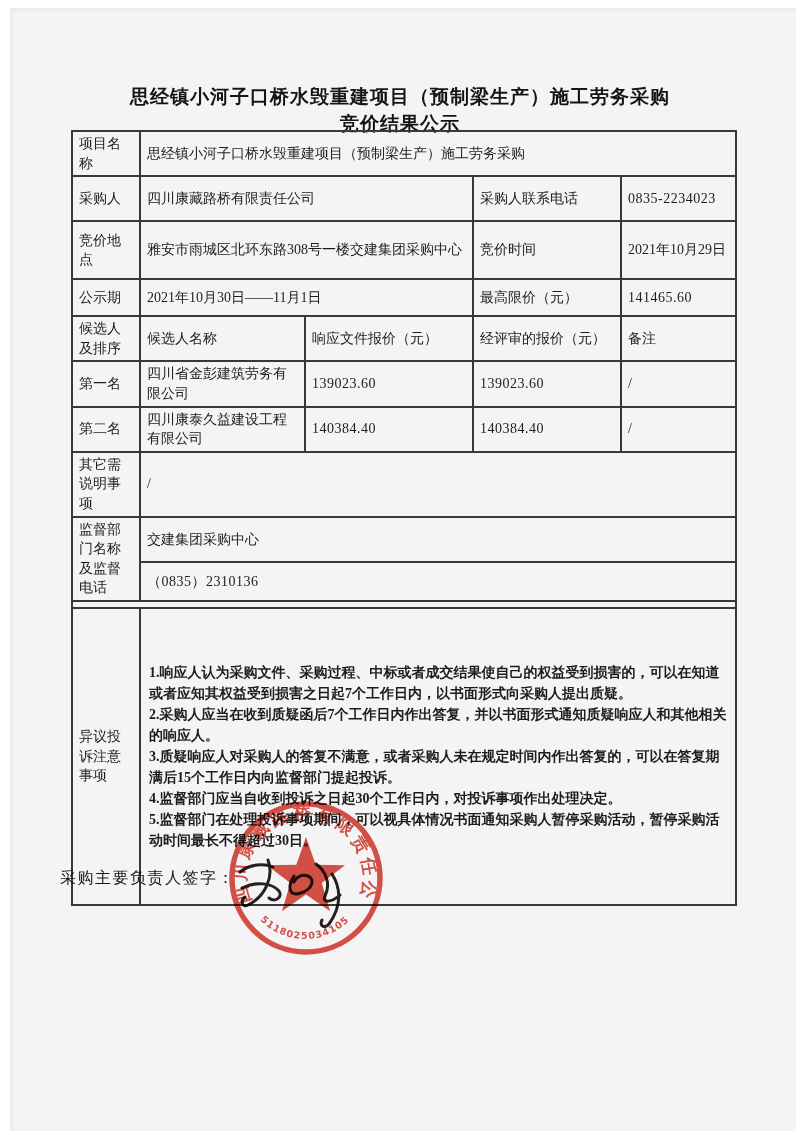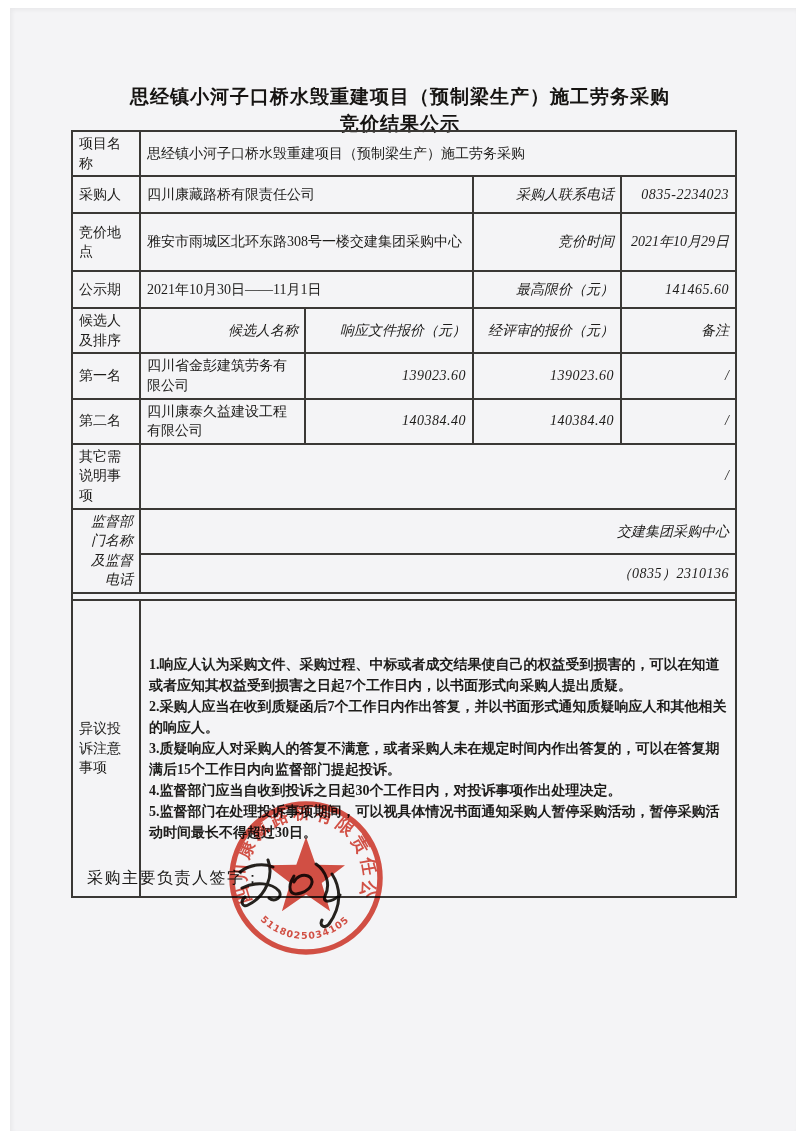--- a/index.html
+++ b/index.html
@@ -37,30 +37,30 @@
     font-size: 14px;
   }
   table.doc td {
     border: 2px solid #3a3835;
     padding: 2px 6px;
     vertical-align: middle;
     line-height: 1.4;
     word-break: break-all;
   }
   td.lab { padding: 2px 3px 2px 4px; }
-  .c { text-align: right; font-style: italic; }
+  .c { text-align: left; }
   .l { text-align: left; }
   .num { letter-spacing: 0.5px; }
   td.gapcell { padding: 0; height: 7px; }
   .notes { padding: 4px 8px !important; }
   .notes div { line-height: 1.5; text-align: left; font-weight: bold; }
 
   .sign-label {
     position: absolute;
-    left: 87px; top: 868px;
+    left: 60px; top: 868px;
     font-size: 16px;
     letter-spacing: 1.5px;
     color: #191816;
   }
   .stamp {
     position: absolute;
     left: 226px; top: 800px;
     width: 162px; height: 162px;
     opacity: 0.88;
     mix-blend-mode: multiply;
@@ -86,21 +86,21 @@
       <col style="width:165px">
       <col style="width:168px">
       <col style="width:148px">
       <col style="width:115px">
   </colgroup>
   <tbody>
       <tr style="height:38px">
     <td class="lab l">项目名称</td>
     <td colspan="4" class="l">思经镇小河子口桥水毁重建项目（预制梁生产）施工劳务采购</td>
   </tr>
-  <tr style="height:37px">
+  <tr style="height:45px">
     <td class="lab l">采购人</td>
     <td colspan="2" class="l">四川康藏路桥有限责任公司</td>
     <td class="c">采购人联系电话</td>
     <td class="c num">0835-2234023</td>
   </tr>
   <tr style="height:58px">
     <td class="lab l">竞价地点</td>
     <td colspan="2" class="l">雅安市雨城区北环东路308号一楼交建集团采购中心</td>
     <td class="c">竞价时间</td>
     <td class="c">2021年10月29日</td>

